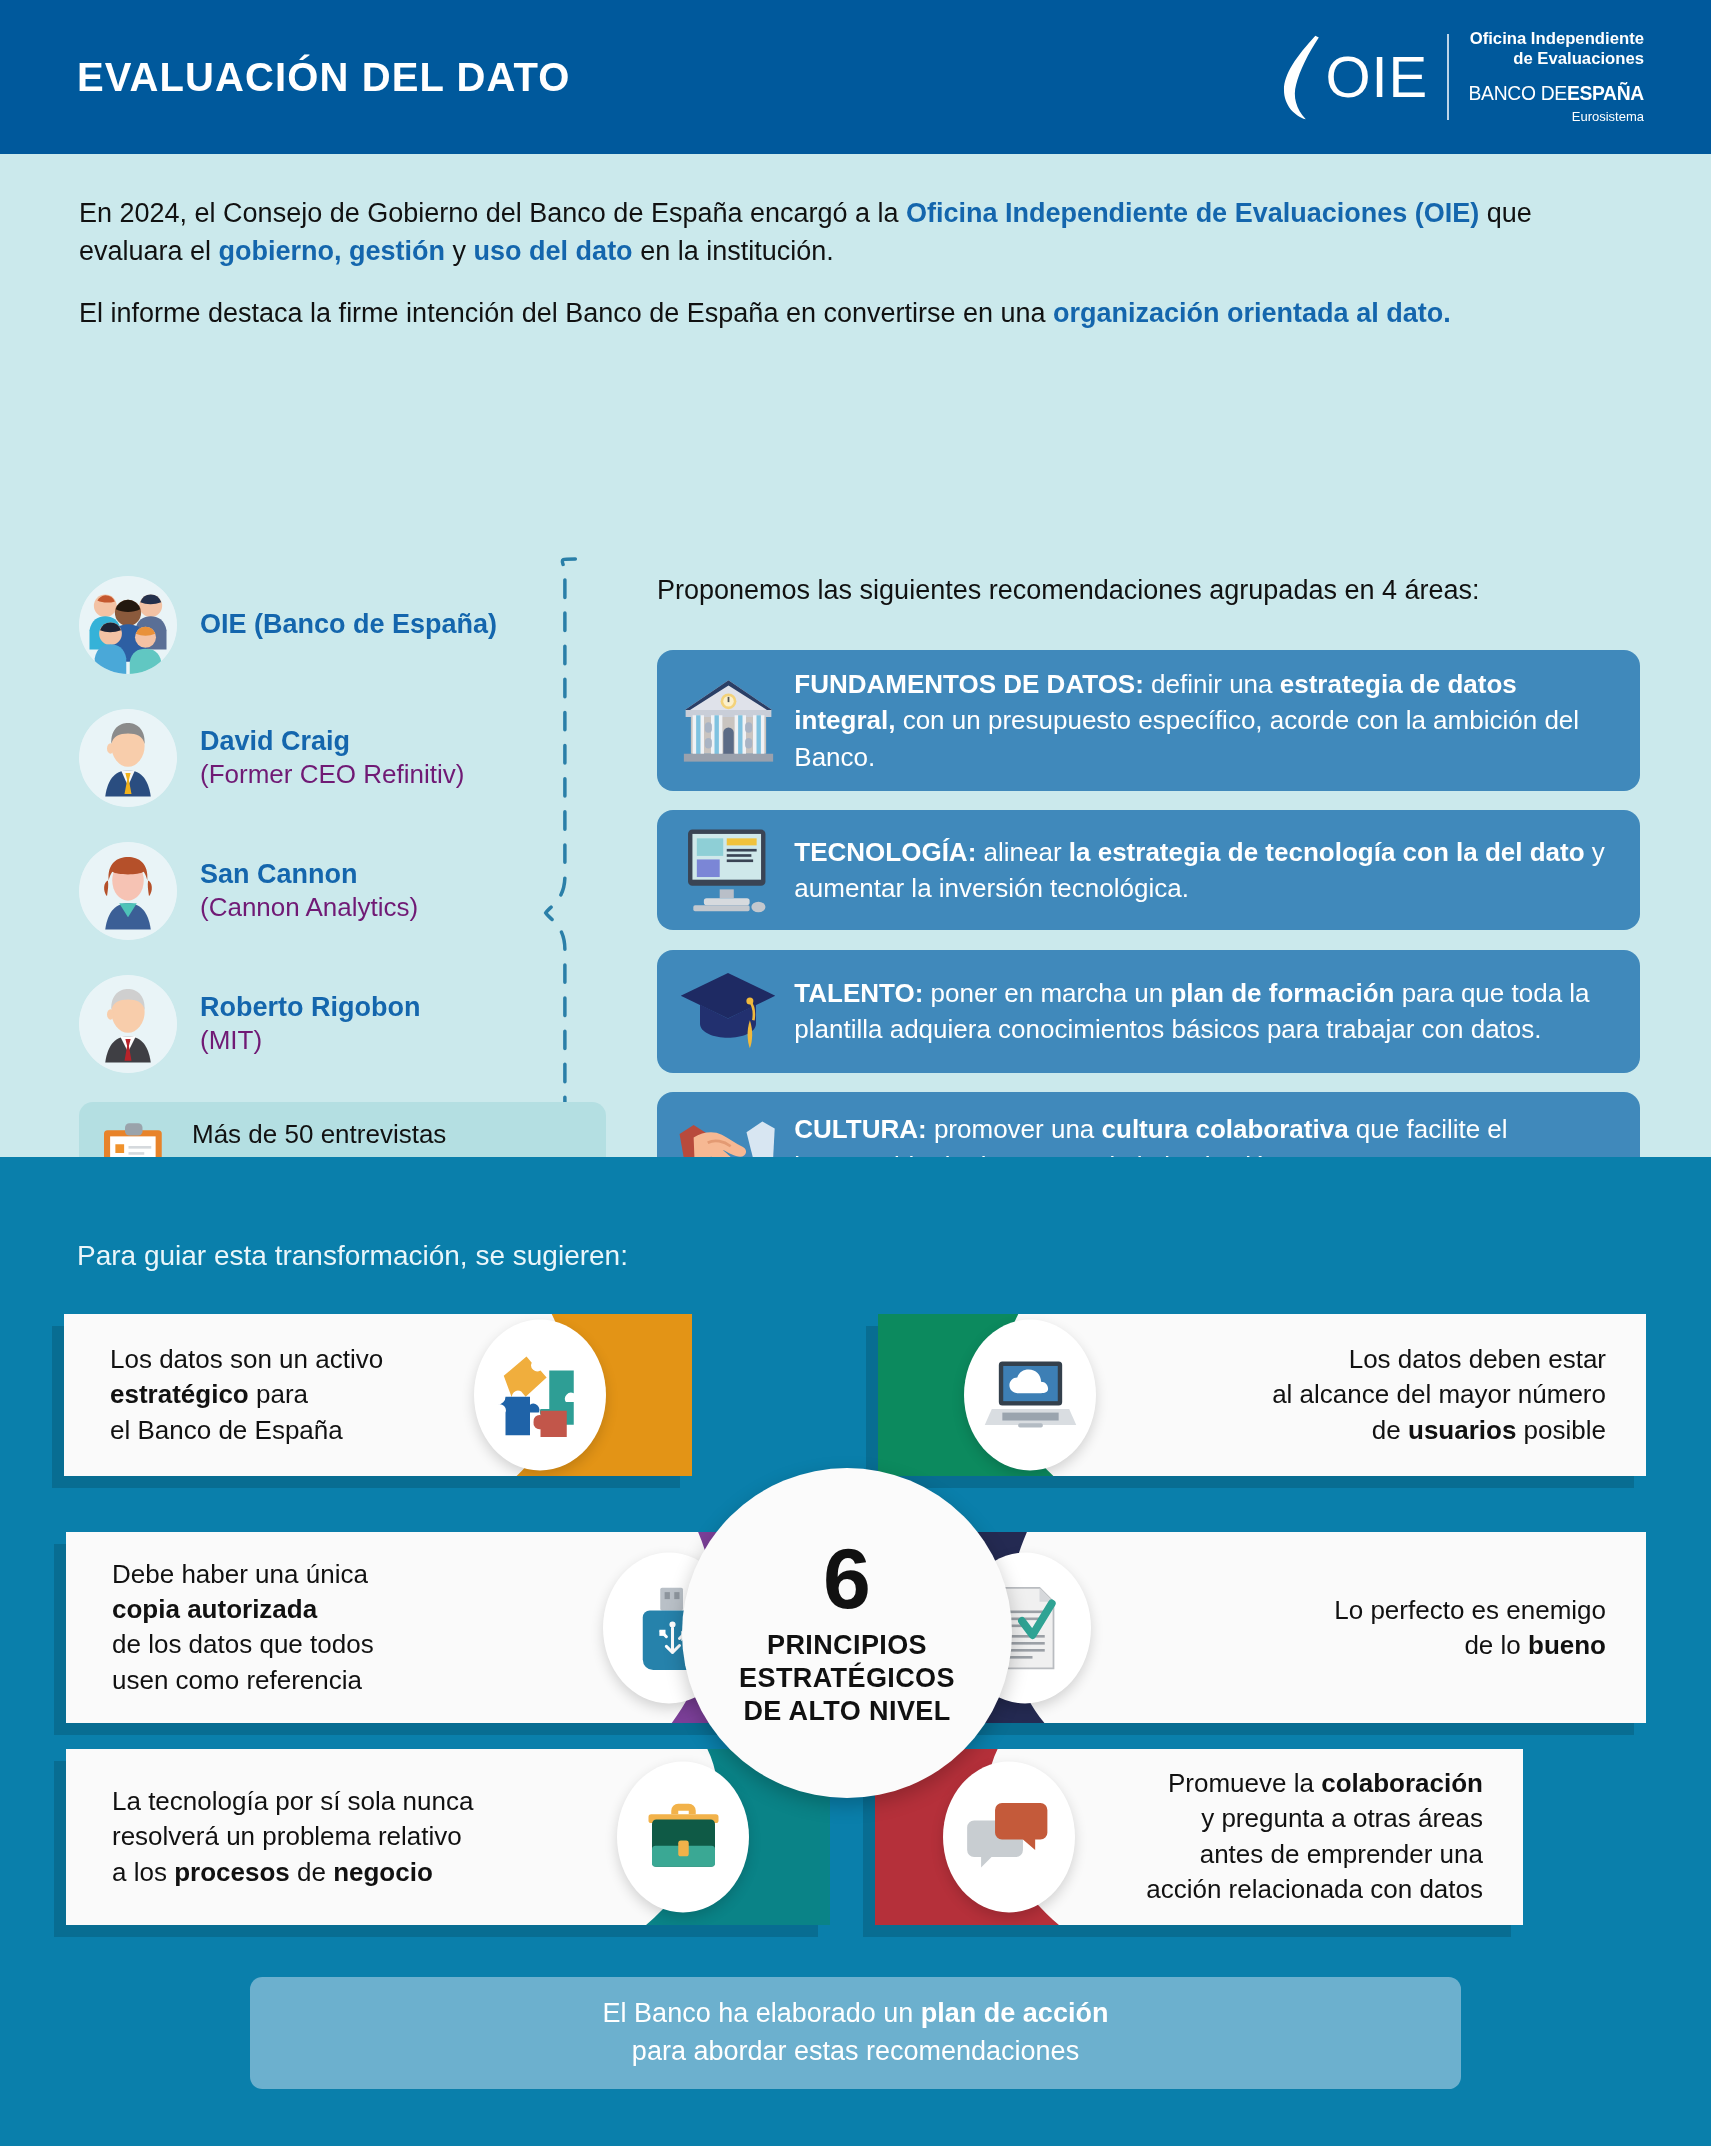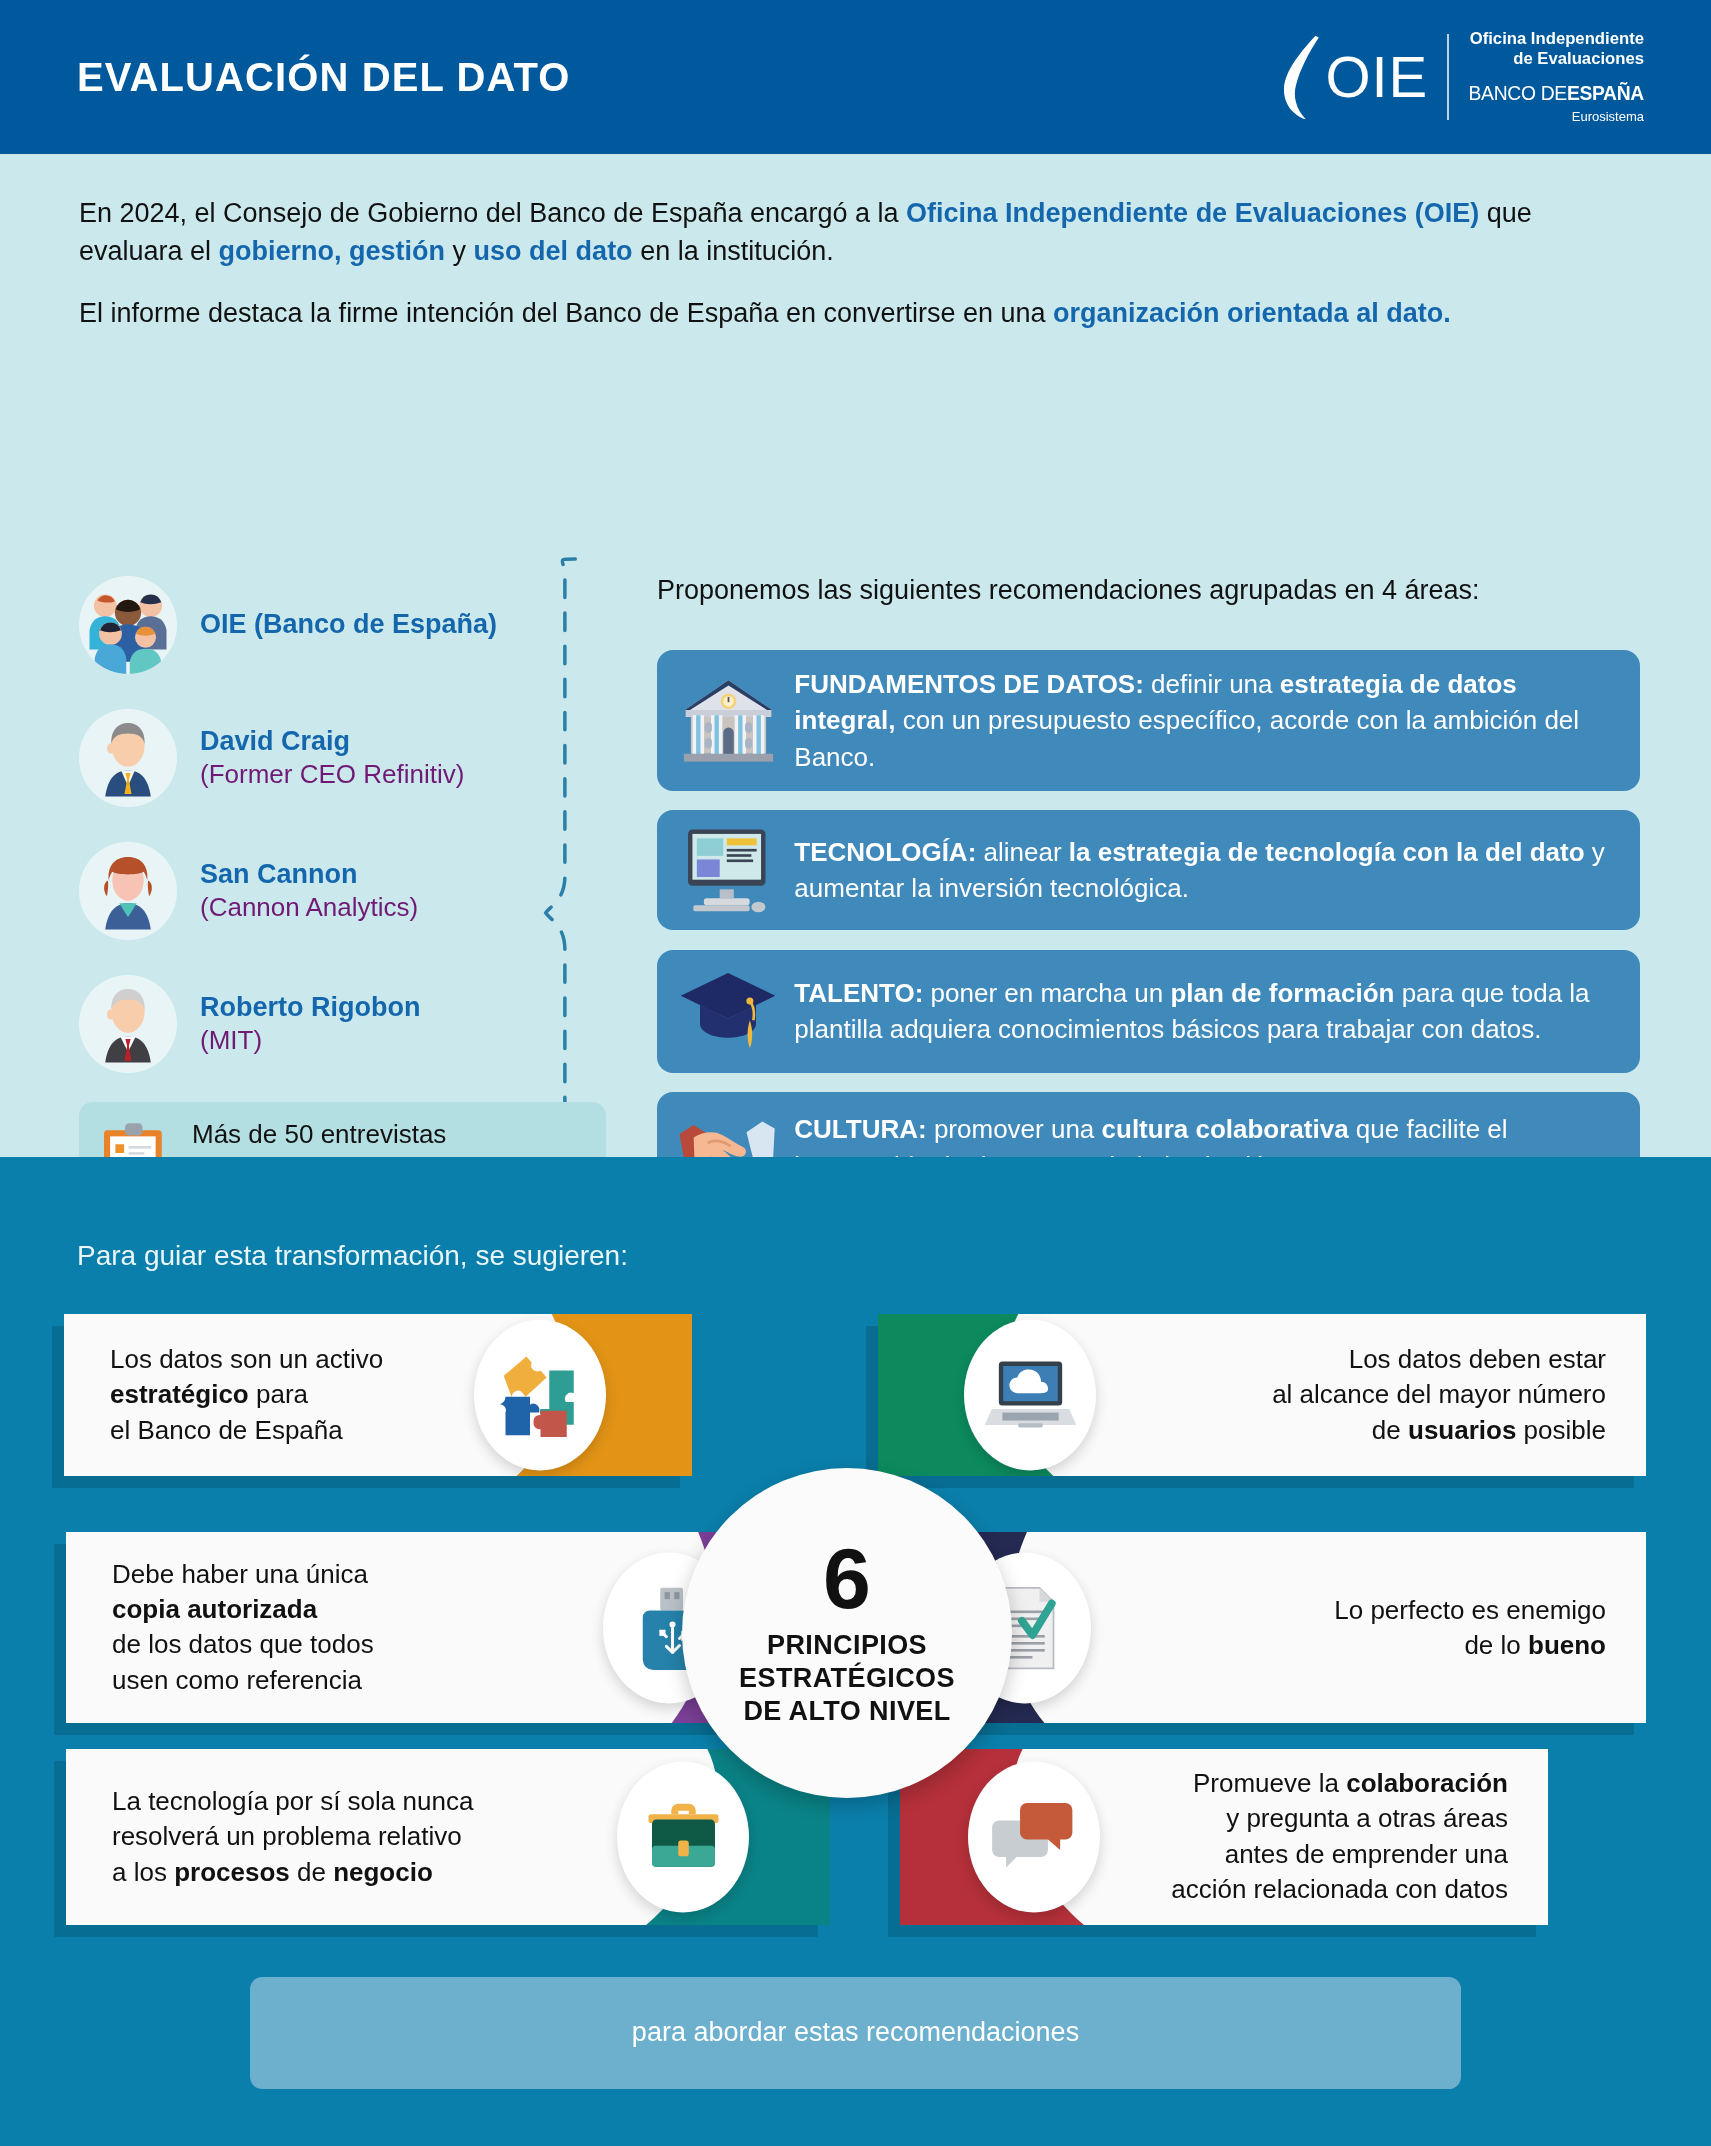--- a/index.html
+++ b/index.html
@@ -528,21 +528,21 @@
         </svg>
       </div>
       <div class="p-text">
         <div><span>La tecnología por sí sola nunca</span></div>
         <div><span>resolverá un problema relativo</span></div>
         <div><span>a los </span><b>procesos</b><span> de </span><b>negocio</b></div>
       </div>
     </div>
   </div>
 
-  <div class="panel right-panel" style="left:900px; top:1749px; width:648px; height:176px;">
+  <div class="panel right-panel" style="left:875px; top:1749px; width:648px; height:176px;">
     <div class="panel-shadow"></div>
     <div class="panel-card">
       <svg class="blob" style="left:0;" width="219" height="176" viewBox="0 0 250 200" preserveAspectRatio="none">
         <path d="M140 0 H0 V200 H210 C140 140, 110 60, 140 0 Z" fill="#b5303a"></path>
       </svg>
       <div class="icon-circle" style="left:68px;">
         <svg width="88" height="75" viewBox="0 0 100 86">
           <path d="M10 24h48a8 8 0 0 1 8 8v26a8 8 0 0 1-8 8H30l-12 12V66h-8a8 8 0 0 1-8-8V32a8 8 0 0 1 8-8z" fill="#c8cdd1"></path>
           <path d="M42 4h44a8 8 0 0 1 8 8v26a8 8 0 0 1-8 8h-6v12L66 46H42a8 8 0 0 1-8-8V12a8 8 0 0 1 8-8z" fill="#c45a3a"></path>
         </svg>
@@ -559,17 +559,18 @@
   <div class="center-circle">
     <div class="cc-num">6</div>
     <div class="cc-txt">
       <div>PRINCIPIOS</div>
       <div>ESTRATÉGICOS</div>
       <div>DE ALTO NIVEL</div>
     </div>
   </div>
 
   <div class="footer-banner">
+    <div><span>El Banco ha elaborado un </span><b>plan de acción</b></div>
     <div>para abordar estas recomendaciones</div>
   </div>
 
 </div>
 
 
 </body></html>

